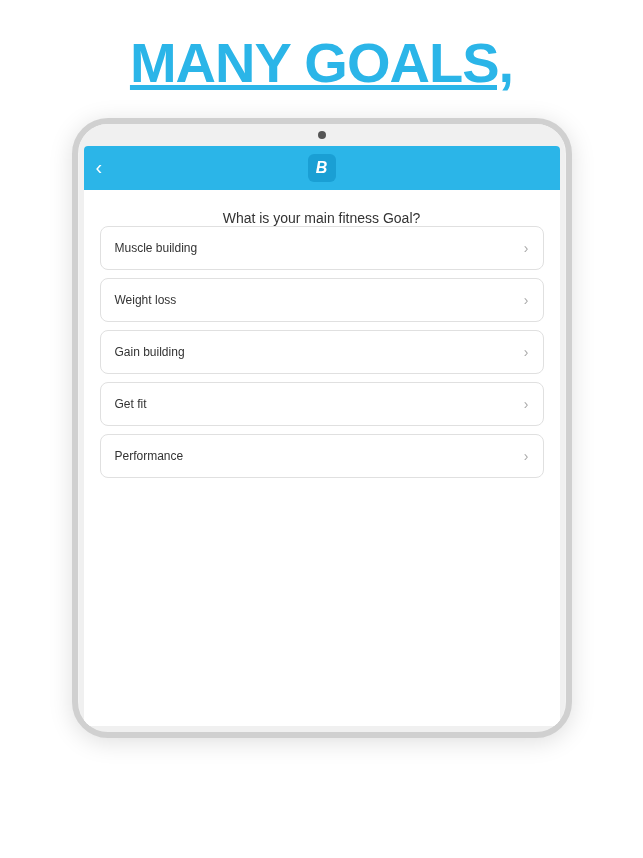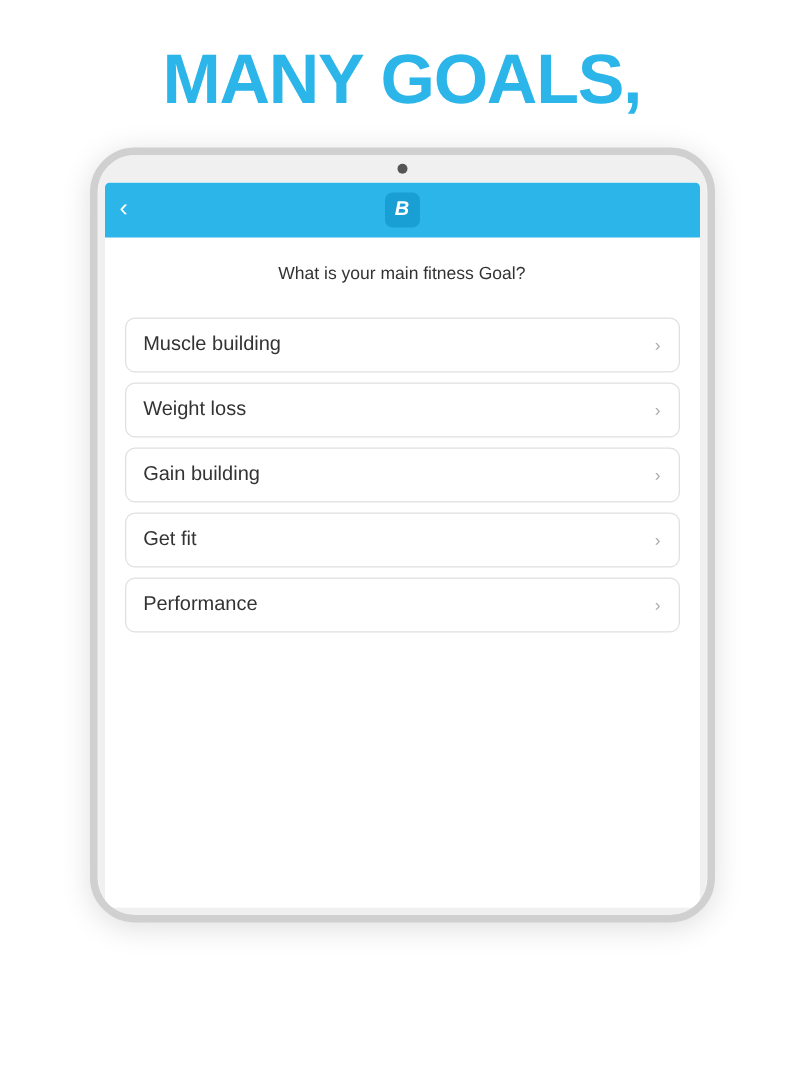--- a/index.html
+++ b/index.html
@@ -25,20 +25,21 @@
       padding-bottom: 24px;
     }
 
     .headline-text {
       font-size: 56px;
       font-weight: 900;
       color: #2bb5e8;
       line-height: 1.1;
       letter-spacing: -1px;
       text-transform: uppercase;
+      text-decoration: underline;
     }
 
     .tablet-wrapper {
       display: flex;
       justify-content: center;
       align-items: flex-start;
       width: 100%;
       flex: 1;
     }
 
@@ -119,21 +120,20 @@
       background: #ffffff;
       padding: 20px 16px 16px 16px;
       display: flex;
       flex-direction: column;
       align-items: center;
     }
 
     .fitness-goal-question {
       font-size: 14px;
       color: #333333;
-      margin-bottom: 28px;
       text-align: center;
     }
 
     .options-list {
       width: 100%;
       display: flex;
       flex-direction: column;
       gap: 8px;
     }
 
@@ -144,21 +144,21 @@
       border-radius: 8px;
       height: 44px;
       display: flex;
       align-items: center;
       justify-content: space-between;
       padding: 0 14px;
       cursor: pointer;
     }
 
     .option-label {
-      font-size: 16px;
+      font-size: 12px;
       color: #333333;
     }
 
     .option-chevron {
       color: #aaaaaa;
       font-size: 14px;
     }
   </style>
 </head>
 <body>

